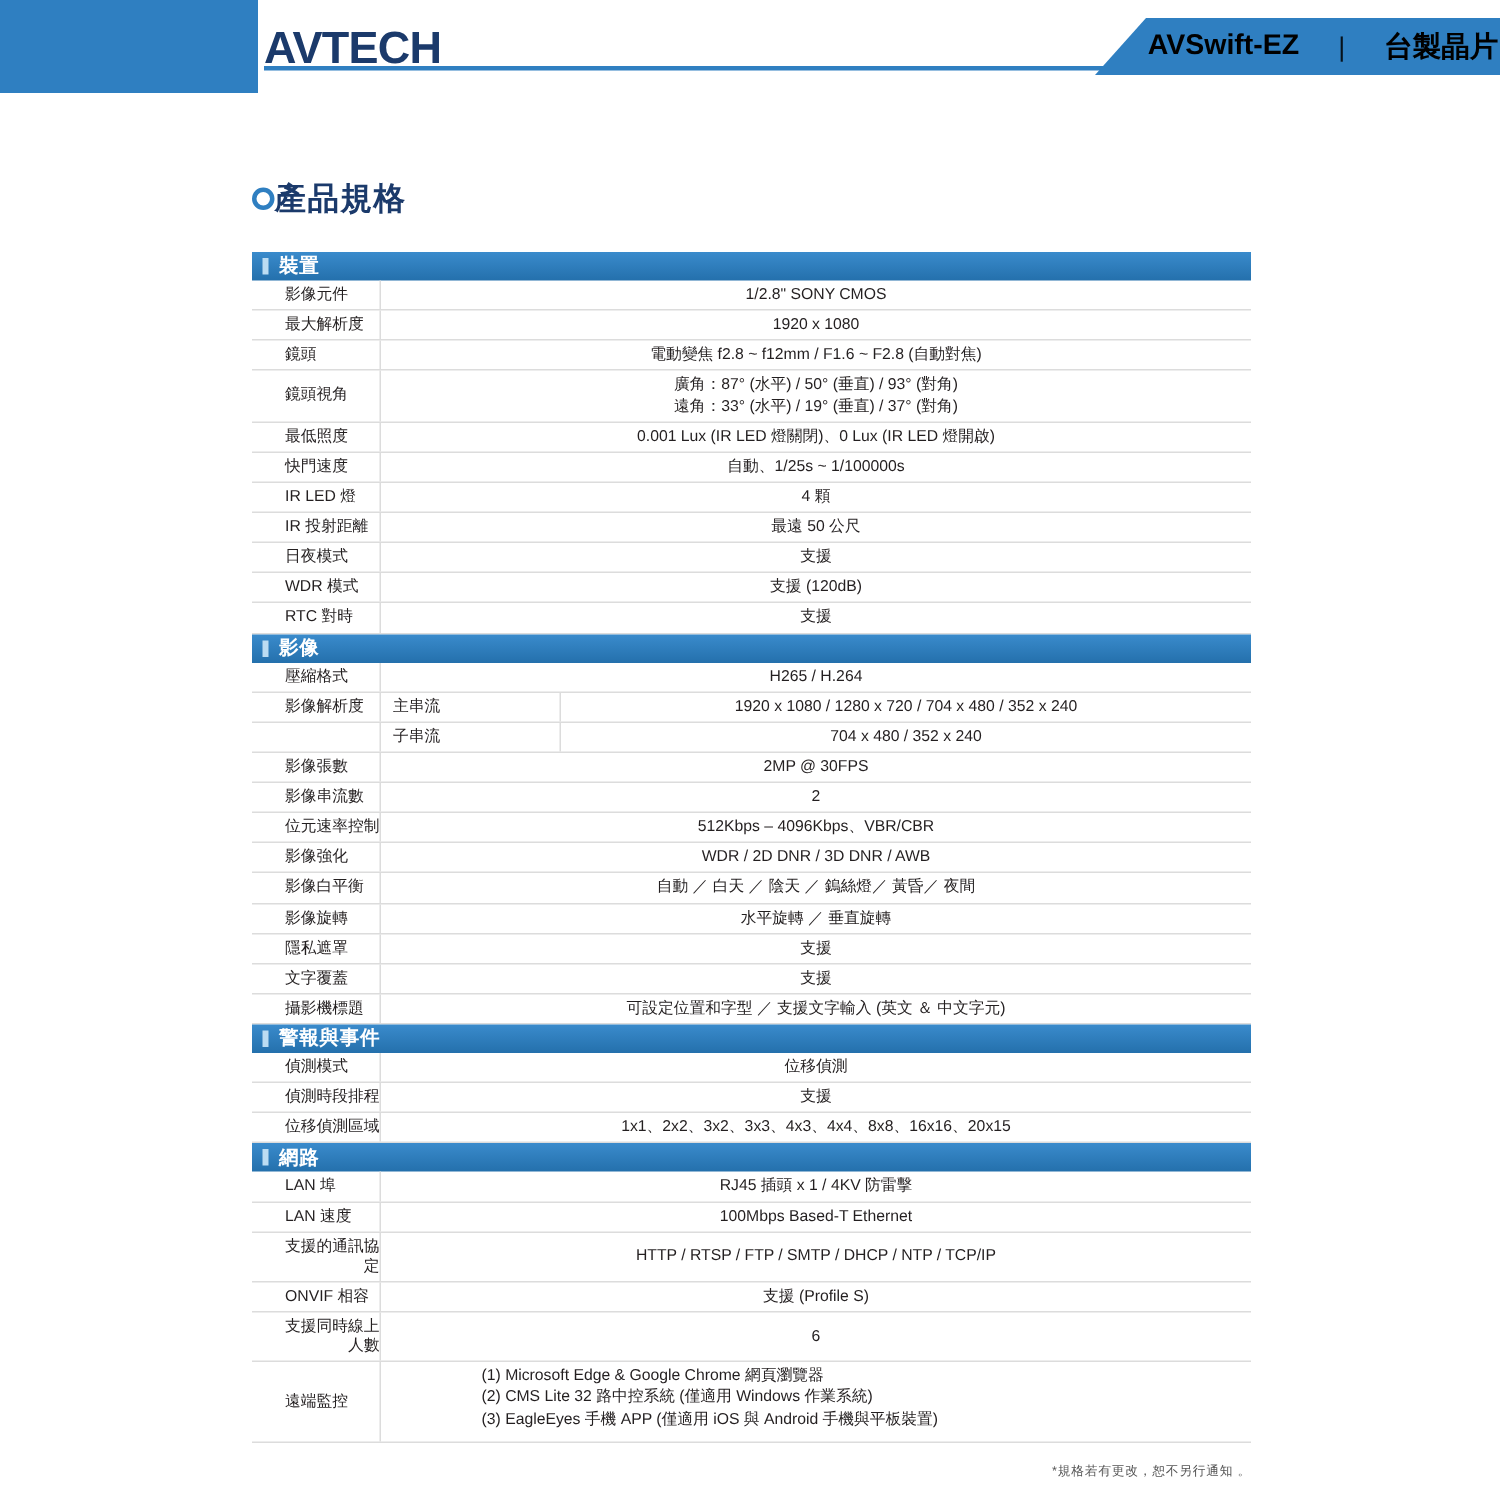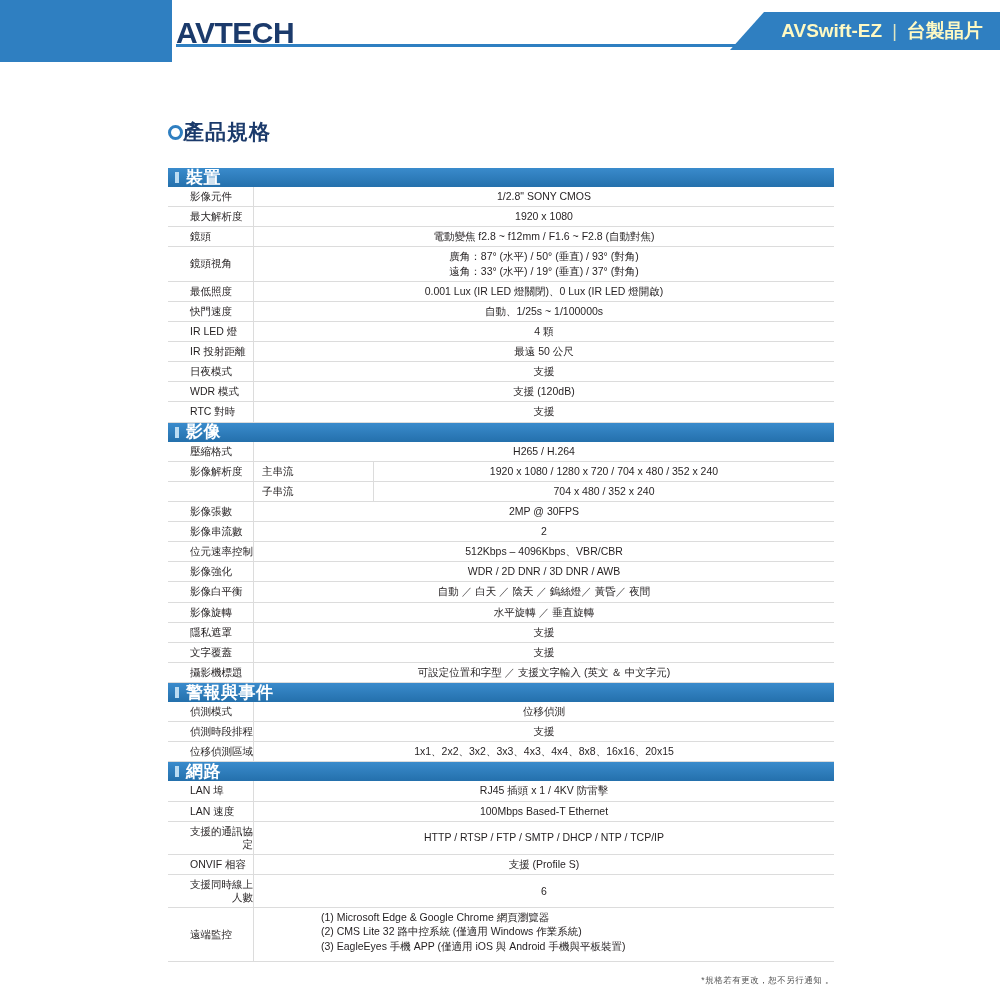--- a/index.html
+++ b/index.html
@@ -44,25 +44,25 @@
     right: 0; top: 12px;
     height: 38px;
     display: flex;
     align-items: stretch;
   }
   .badge-skew {
     position: relative;
     height: 38px;
     width: 270px;
     background: #2f7fc1;
-    color: #fef9c3;
+    color: #000000;
     display: flex;
     align-items: center;
     justify-content: center;
-    gap: 8px;
+    gap: 24px;
     padding-left: 34px;
     clip-path: polygon(34px 0, 100% 0, 100% 100%, 0 100%);
   }
   .badge-title {
     font-size: 19px;
     font-weight: bold;
     letter-spacing: 0px;
   }
   .badge-sep {
     font-size: 18px;
@@ -110,21 +110,21 @@
     line-height: 1.25;
   }
   .grp {
     display: flex;
     align-items: center;
     gap: 7px;
     height: 19px;
     background: linear-gradient(to bottom, #3a8bcc, #2470ac);
     color: #ffffff;
     padding-left: 7px;
-    font-size: 17px;
+    font-size: 13px;
     font-weight: bold;
     letter-spacing: 0.5px;
   }
   .grp .grp-tick {
     width: 4px; height: 11px;
     background: #bcdcf2;
     display: inline-block;
   }
   .row {
     display: flex;

